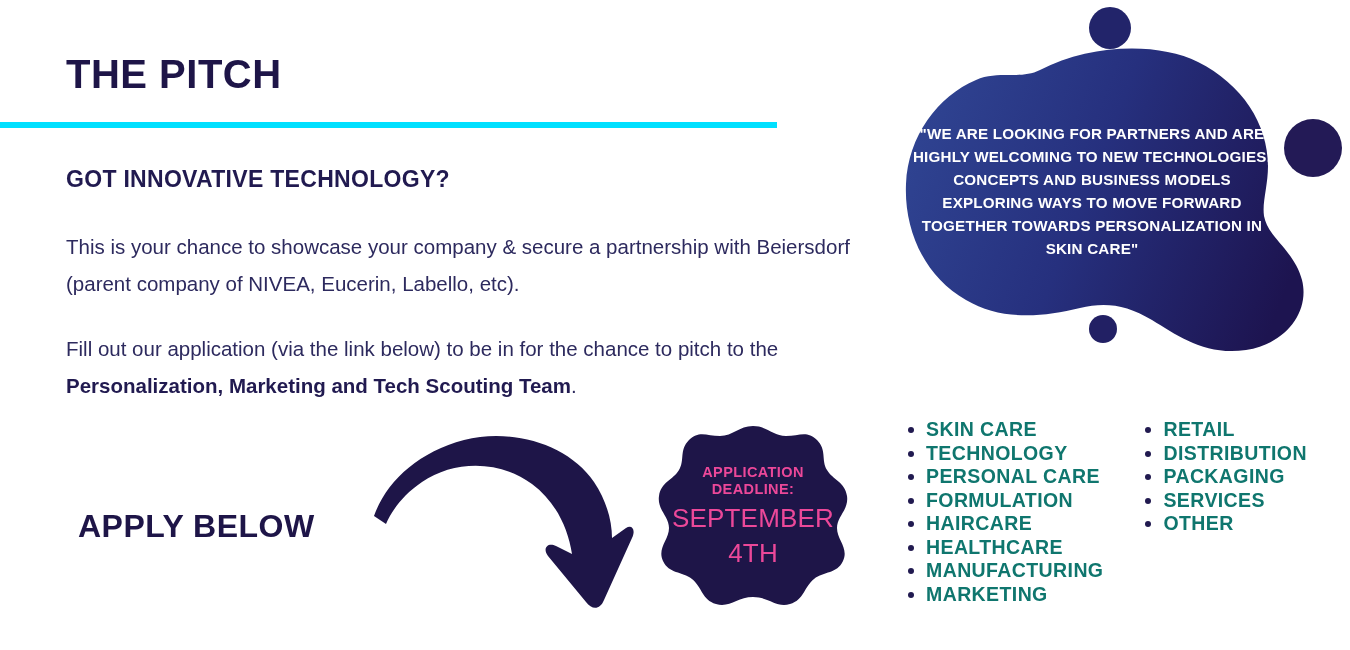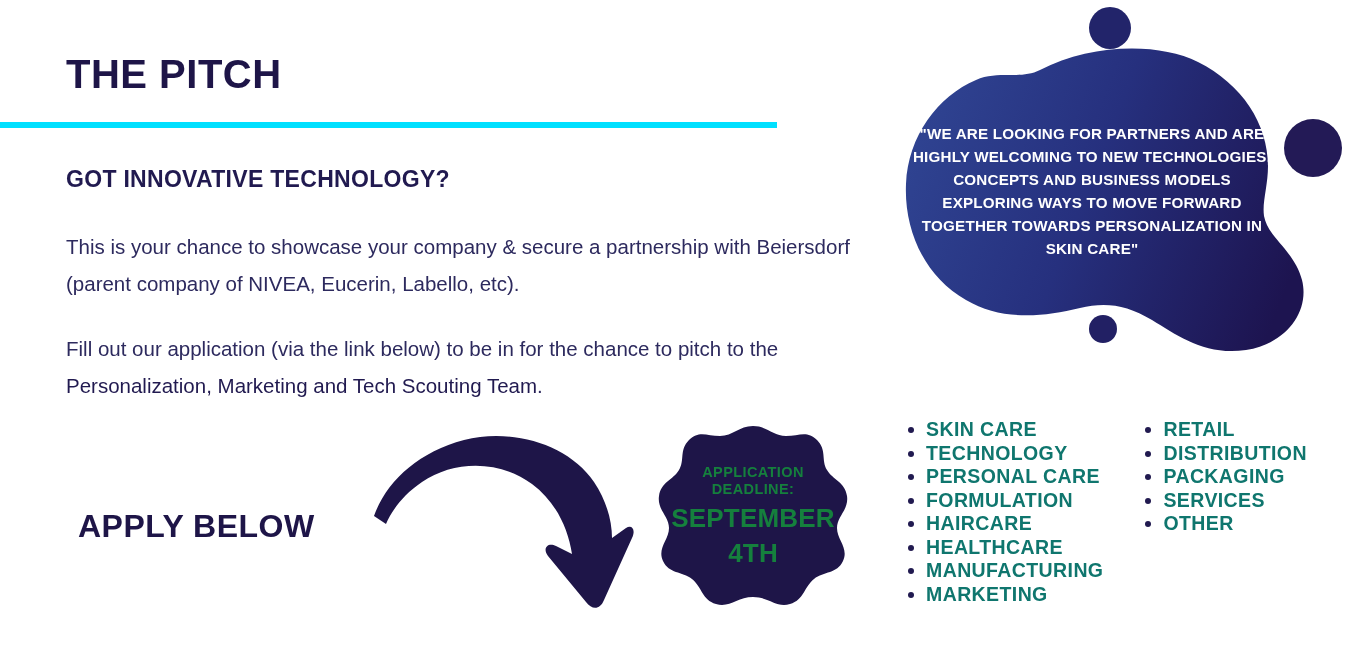--- a/index.html
+++ b/index.html
@@ -61,21 +61,21 @@
     color: #2d2a5e;
     font-weight: 400;
   }
   .body-block p {
     margin: 0 0 28px 0;
   }
   .body-block p:last-child {
     margin-bottom: 0;
   }
   .body-block strong {
-    font-weight: 400;
+    font-weight: 700;
     color: #211a50;
   }
 
   .apply-below {
     position: absolute;
     left: 78px;
     top: 472px;
     font-size: 32px;
     font-weight: 700;
     letter-spacing: 0.5px;
@@ -105,32 +105,32 @@
     position: absolute;
     left: 0;
     top: 0;
     width: 196px;
     height: 184px;
     display: flex;
     flex-direction: column;
     align-items: center;
     justify-content: center;
     text-align: center;
-    color: #15803d;
+    color: #ec4899;
     pointer-events: none;
   }
   .seal-label {
     font-size: 14.5px;
     font-weight: 700;
     letter-spacing: 0.4px;
     line-height: 17px;
   }
   .seal-date {
     font-size: 26px;
-    font-weight: 700;
+    font-weight: 400;
     letter-spacing: 0.2px;
     line-height: 29px;
     margin-top: 6px;
   }
 
   
   .blob-wrap {
     position: absolute;
     left: 890px;
     top: 0px;

